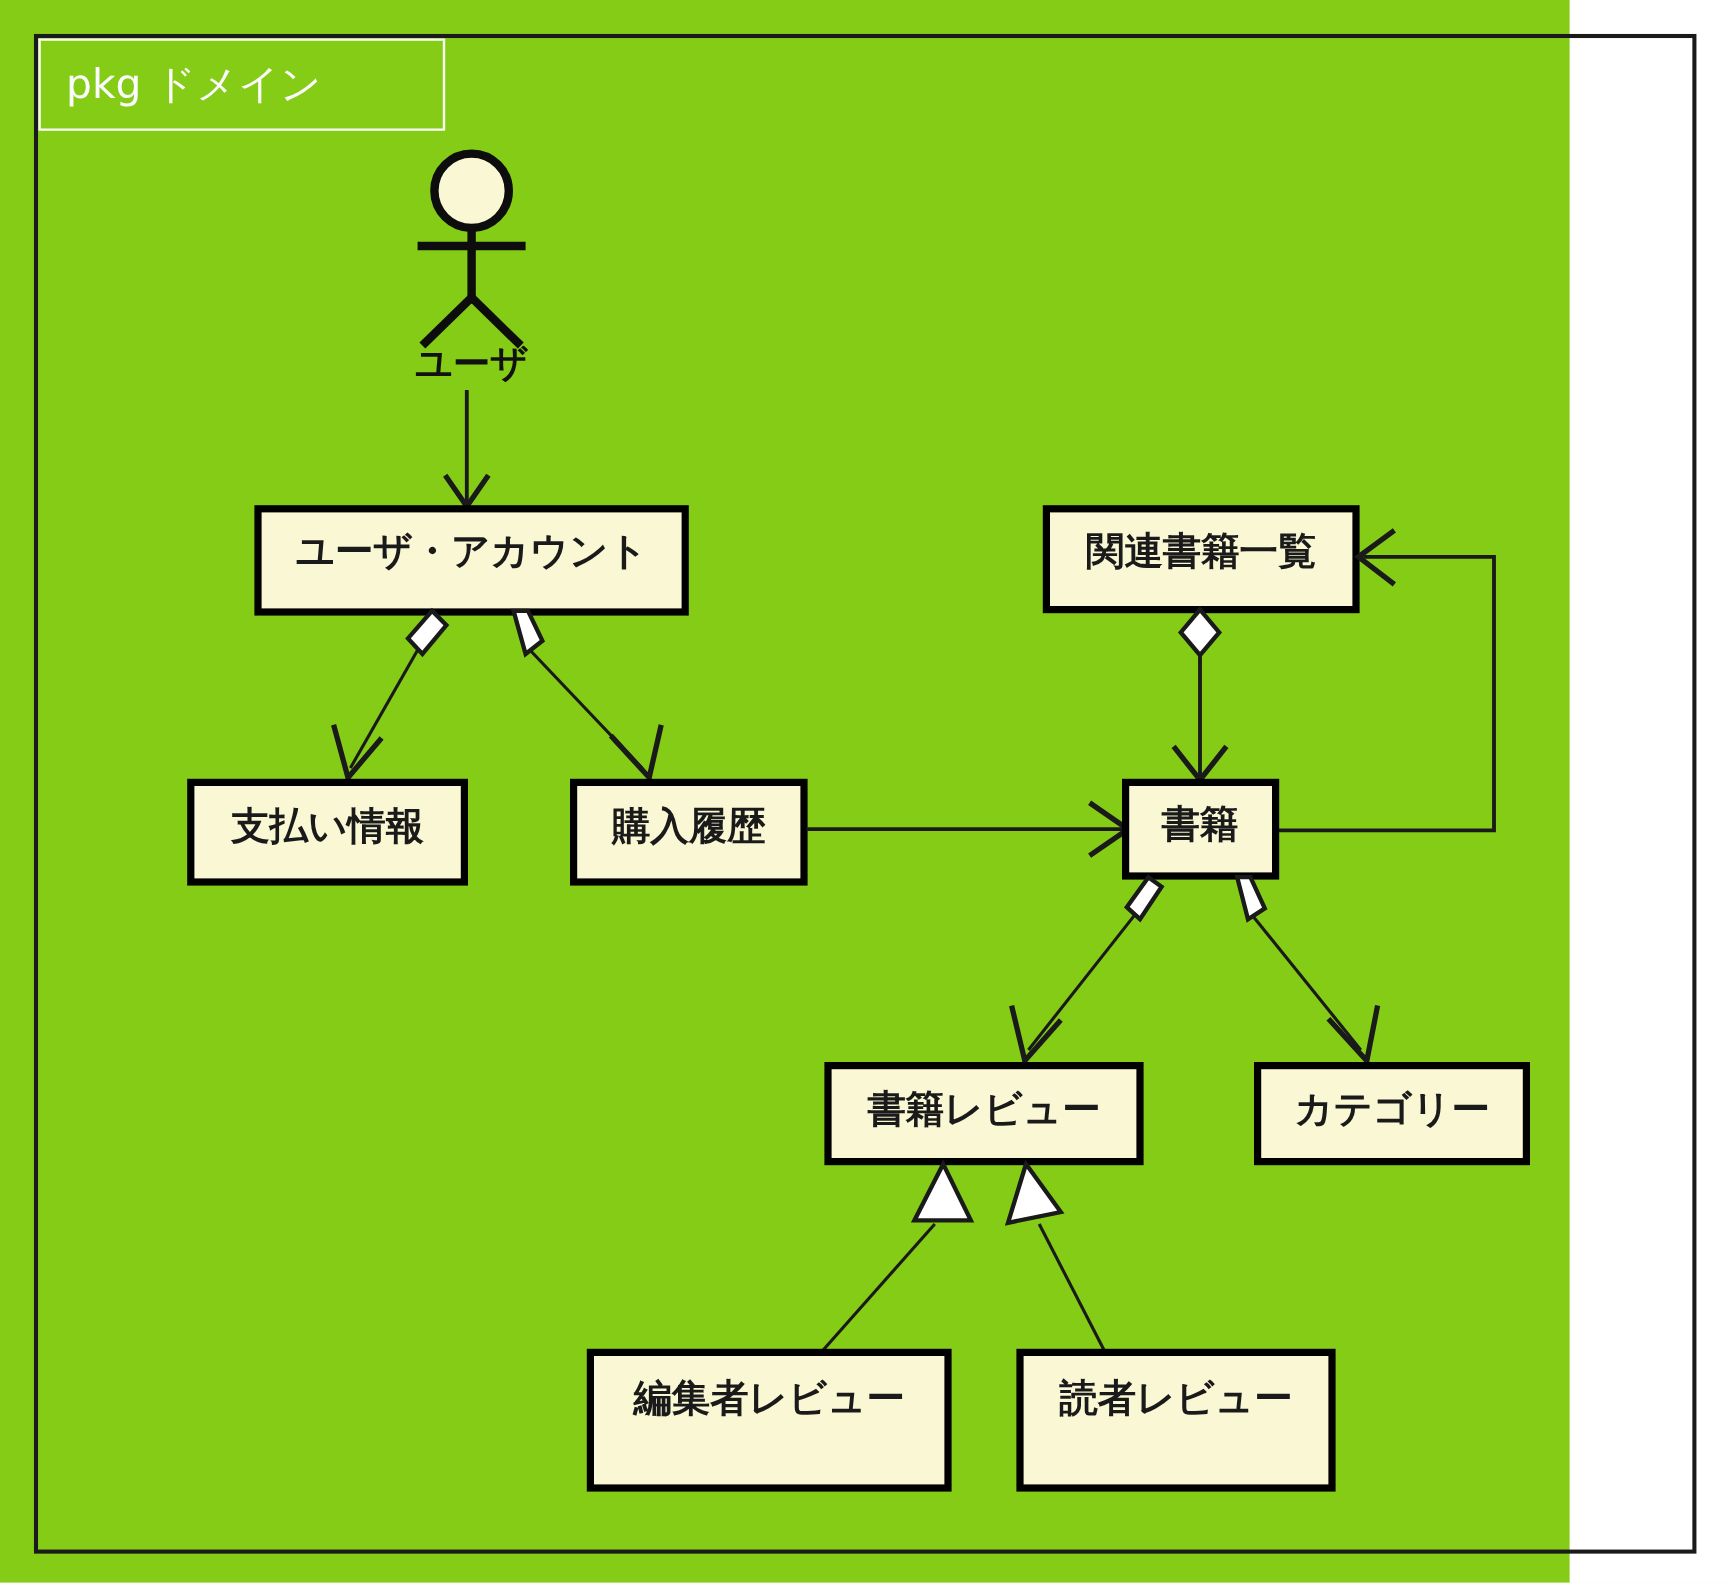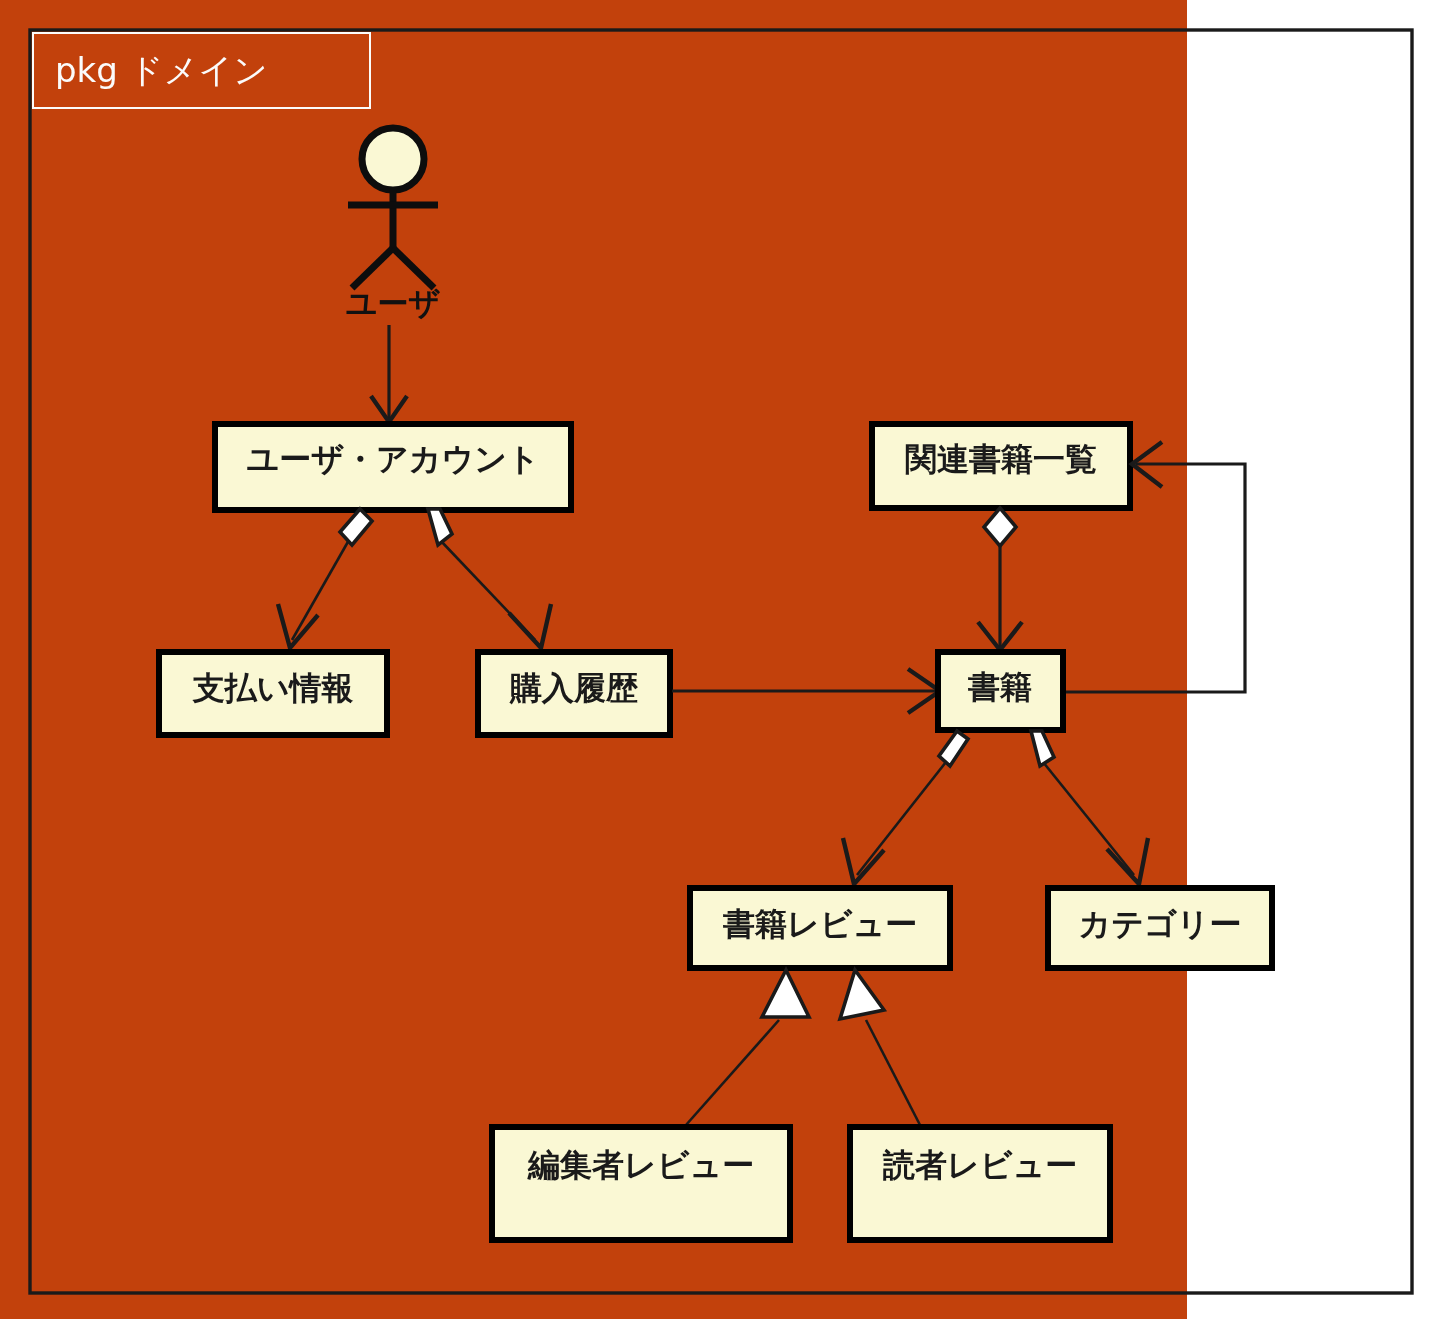--- a/index.html
+++ b/index.html
@@ -8,23 +8,23 @@
     background: #ffffff;
   }
   body {
     width: 1440px;
     height: 1319px;
     font-family: "DejaVu Sans", "Liberation Sans", sans-serif;
     overflow: hidden;
   }
   #diagram-root {
     position: relative;
-    width: 1187px;
+    width: 1308px;
     height: 1319px;
-    background: #c2410c;
+    background: #84cc16;
   }
   svg#uml-canvas {
     display: block;
     width: 1440px;
     height: 1319px;
   }
   .node-box {
     fill: #faf8d4;
     stroke: #000000;
     stroke-width: 6;

